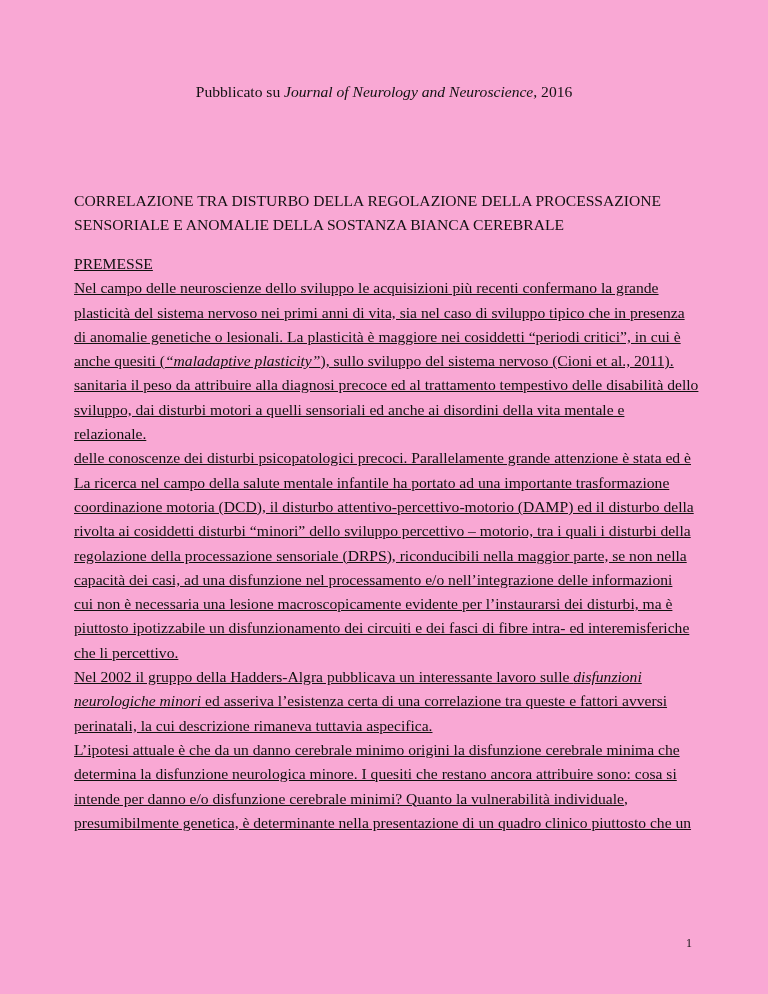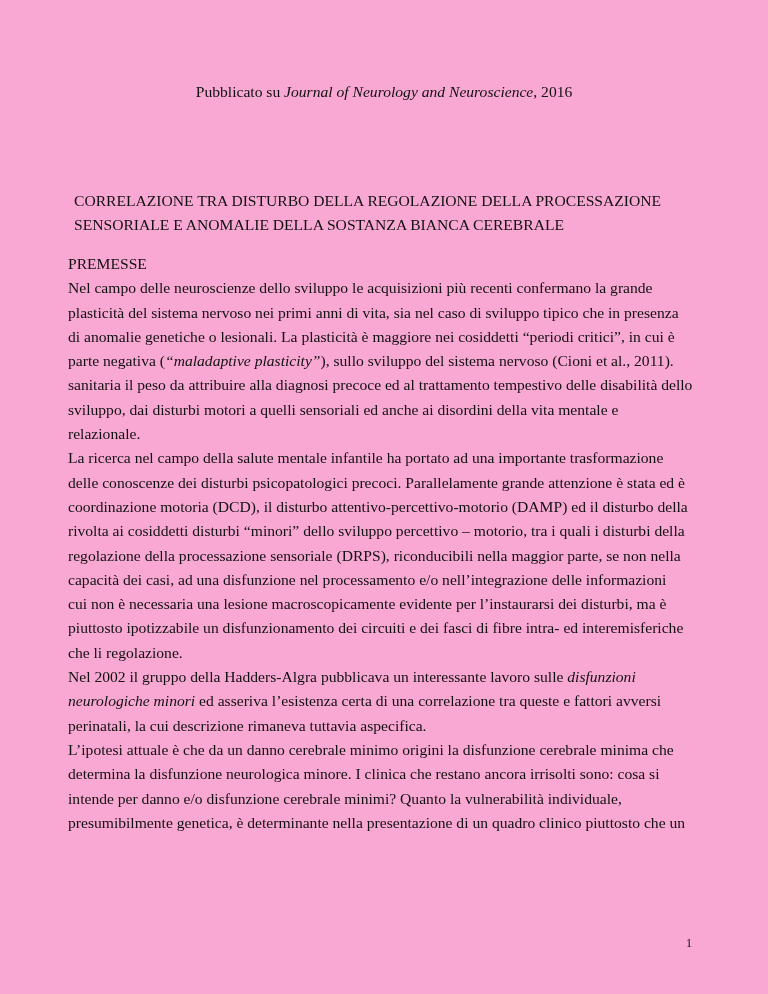--- a/index.html
+++ b/index.html
@@ -1,21 +1,21 @@
 <!DOCTYPE html>
 <html><head>
 <meta charset="utf-8">
 <style>
   html, body { margin: 0; padding: 0; background: #ffffff; }
   body { width: 768px; height: 994px; position: relative; overflow: hidden;
          font-family: "Liberation Serif", serif; color: #111; font-size: 15.6px; }
   .page { position: absolute; left: 0; top: 0; width: 768px; height: 994px; background: #f9a8d4; }
   .pub { position: absolute; top: 82px; left: 0; width: 768px; text-align: center; line-height: 20px; }
   .title { position: absolute; top: 153px; left: 74px; width: 640px; line-height: 24.3px; margin-top: 36px; }
-  .body { position: absolute; top: 252px; left: 68px; width: 640px; line-height: 24.3px; }
+  .body { position: absolute; top: 252px; left: 74px; width: 640px; line-height: 24.3px; text-decoration: underline; }
   .line { white-space: nowrap; height: 24.3px; }
   .pagenum { position: absolute; top: 934px; left: 686px; font-size: 12px; line-height: 18px; }
   i { font-style: italic; }
 </style>
 </head>
 <body>
 
 <div class="page">
   <div class="pub">
     <span>Pubblicato su </span><i>Journal of Neurology and Neuroscience</i><span>, 2016</span>
@@ -25,37 +25,37 @@
     <div class="line">CORRELAZIONE TRA DISTURBO DELLA REGOLAZIONE DELLA PROCESSAZIONE</div>
     <div class="line">SENSORIALE E ANOMALIE DELLA SOSTANZA BIANCA CEREBRALE</div>
   </div>
 
   <div class="body">
     <div class="line">PREMESSE</div>
     <div id="lines">
         <div class="line">Nel campo delle neuroscienze dello sviluppo le acquisizioni più recenti confermano la grande</div>
         <div class="line">plasticità del sistema nervoso nei primi anni di vita, sia nel caso di sviluppo tipico che in presenza</div>
         <div class="line">di anomalie genetiche o lesionali. La plasticità è maggiore nei cosiddetti “periodi critici”, in cui è</div>
-        <div class="line"><span>parte negativa (</span><i>“maladaptive plasticity”</i><span>), sullo sviluppo del sistema nervoso (Cioni et al., 2011).</span></div>
+        <div class="line"><span>anche quesiti (</span><i>“maladaptive plasticity”</i><span>), sullo sviluppo del sistema nervoso (Cioni et al., 2011).</span></div>
         <div class="line">sanitaria il peso da attribuire alla diagnosi precoce ed al trattamento tempestivo delle disabilità dello</div>
         <div class="line">sviluppo, dai disturbi motori a quelli sensoriali ed anche ai disordini della vita mentale e</div>
         <div class="line">relazionale.</div>
+        <div class="line">delle conoscenze dei disturbi psicopatologici precoci. Parallelamente grande attenzione è stata ed è</div>
         <div class="line">La ricerca nel campo della salute mentale infantile ha portato ad una importante trasformazione</div>
-        <div class="line">delle conoscenze dei disturbi psicopatologici precoci. Parallelamente grande attenzione è stata ed è</div>
         <div class="line">coordinazione motoria (DCD), il disturbo attentivo-percettivo-motorio (DAMP) ed il disturbo della</div>
         <div class="line">rivolta ai cosiddetti disturbi “minori” dello sviluppo percettivo – motorio, tra i quali i disturbi della</div>
         <div class="line">regolazione della processazione sensoriale (DRPS), riconducibili nella maggior parte, se non nella</div>
         <div class="line">capacità dei casi, ad una disfunzione nel processamento e/o nell’integrazione delle informazioni</div>
         <div class="line">cui non è necessaria una lesione macroscopicamente evidente per l’instaurarsi dei disturbi, ma è</div>
         <div class="line">piuttosto ipotizzabile un disfunzionamento dei circuiti e dei fasci di fibre intra- ed interemisferiche</div>
-        <div class="line">che li regolazione.</div>
+        <div class="line">che li percettivo.</div>
         <div class="line"><span>Nel 2002 il gruppo della Hadders-Algra pubblicava un interessante lavoro sulle </span><i>disfunzioni</i><span></span></div>
         <div class="line"><span></span><i>neurologiche minori</i><span> ed asseriva l’esistenza certa di una correlazione tra queste e fattori avversi</span></div>
         <div class="line">perinatali, la cui descrizione rimaneva tuttavia aspecifica.</div>
         <div class="line">L’ipotesi attuale è che da un danno cerebrale minimo origini la disfunzione cerebrale minima che</div>
-        <div class="line">determina la disfunzione neurologica minore. I clinica che restano ancora irrisolti sono: cosa si</div>
+        <div class="line">determina la disfunzione neurologica minore. I quesiti che restano ancora attribuire sono: cosa si</div>
         <div class="line">intende per danno e/o disfunzione cerebrale minimi? Quanto la vulnerabilità individuale,</div>
         <div class="line">presumibilmente genetica, è determinante nella presentazione di un quadro clinico piuttosto che un</div>
       </div>
   </div>
 
   <div class="pagenum">1</div>
 </div>
 
 </body></html>

